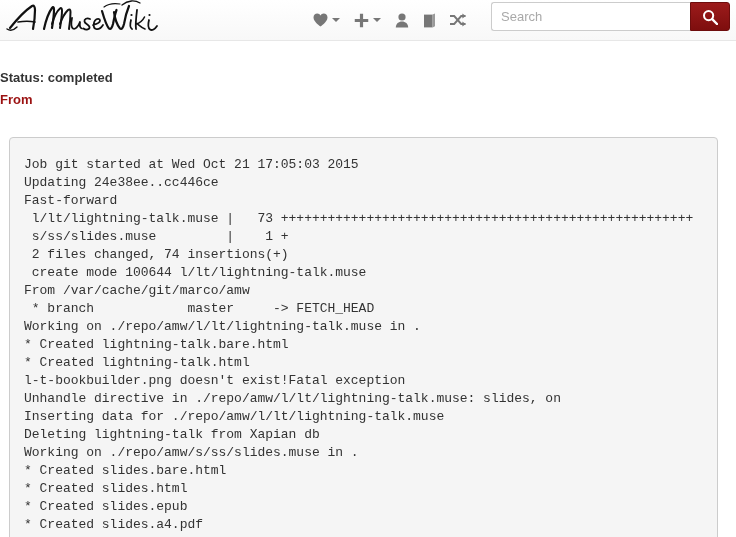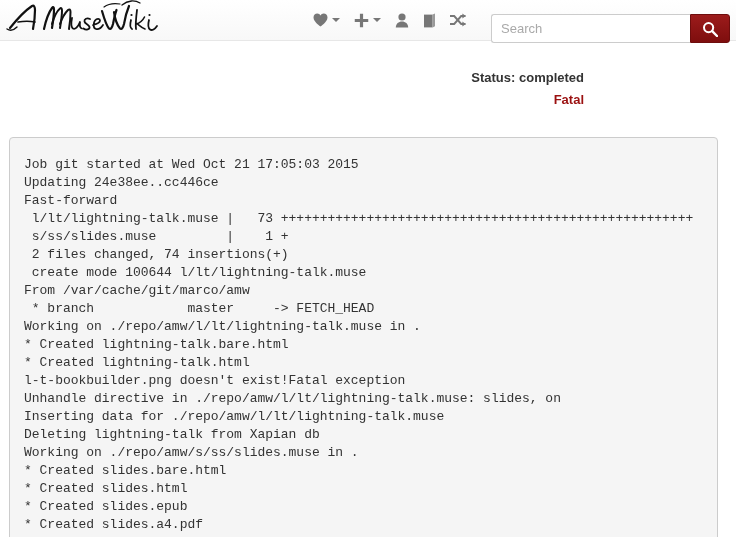--- a/index.html
+++ b/index.html
@@ -52,21 +52,21 @@
     width: 0; height: 0;
     margin-left: 4px;
     border-left: 4px solid transparent;
     border-right: 4px solid transparent;
     border-top: 4px solid #777777;
   }
 
   .search-form {
     position: absolute;
     right: 6px;
-    top: 14px;
+    top: 2px;
     display: flex;
     height: 29px;
   }
   .search-input {
     width: 199px;
     height: 29px;
     padding: 2px 9px 3px 9px;
     font-size: 13px;
     font-family: "Liberation Sans", sans-serif;
     color: #555555;
@@ -88,21 +88,21 @@
     justify-content: center;
     cursor: pointer;
     padding: 0;
   }
   .search-btn svg { display: block; }
 
   
   .status-area {
     width: 584px;
     padding-top: 29px;
-    text-align: right;
+    text-align: left;
   }
   .status-line {
     font-size: 13px;
     font-weight: bold;
     color: #333333;
     line-height: 16px;
   }
   .done-line {
     margin-top: 6px;
     font-size: 13px;
@@ -222,21 +222,21 @@
         <circle cx="6.6" cy="6.6" r="4.6" fill="none" stroke="#ffffff" stroke-width="2"></circle>
         <path d="M10.2 10.2 L15 15" stroke="#ffffff" stroke-width="2.4" stroke-linecap="round"></path>
       </svg>
     </button>
   </form>
 
 </div>
 
 <div class="status-area">
   <div class="status-line">Status: completed</div>
-  <div class="done-line">Fatal</div>
+  <div class="done-line">From</div>
 </div>
 
 <div class="log-wrap">
   <pre class="log-pre">Job git started at Wed Oct 21 17:05:03 2015
 Updating 24e38ee..cc446ce
 Fast-forward
  l/lt/lightning-talk.muse |   73 +++++++++++++++++++++++++++++++++++++++++++++++++++++
  s/ss/slides.muse         |    1 +
  2 files changed, 74 insertions(+)
  create mode 100644 l/lt/lightning-talk.muse

